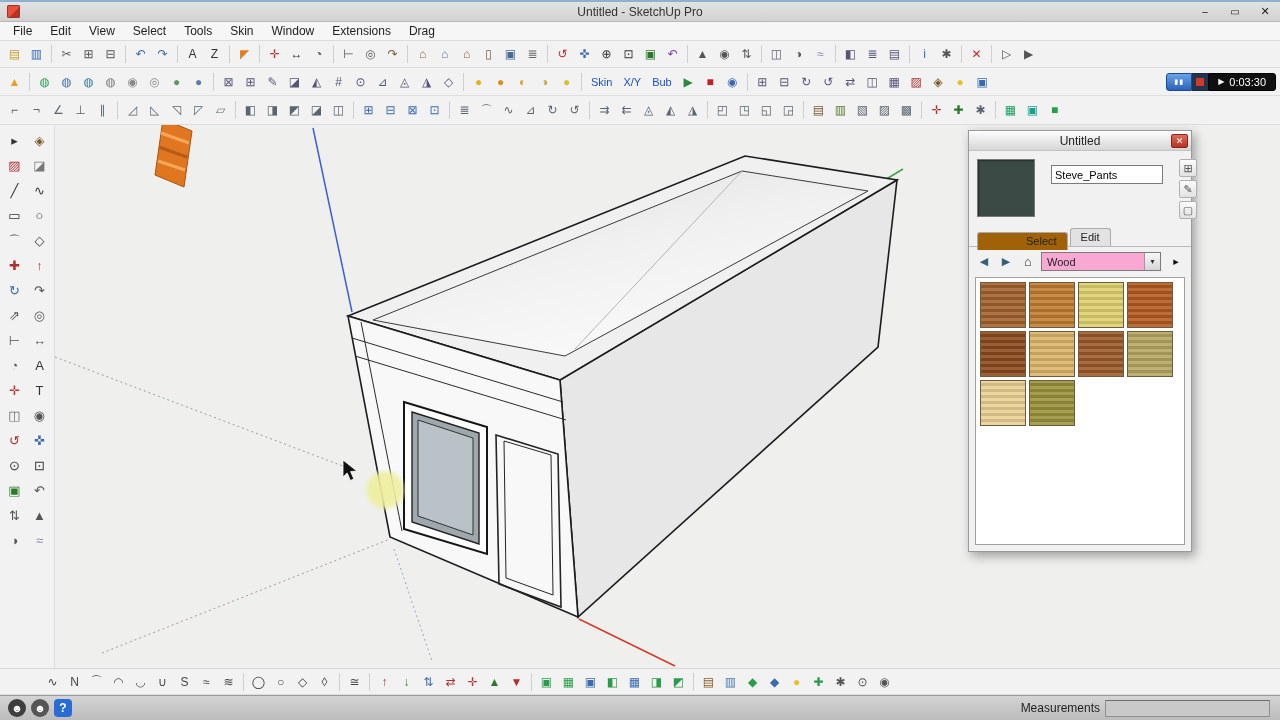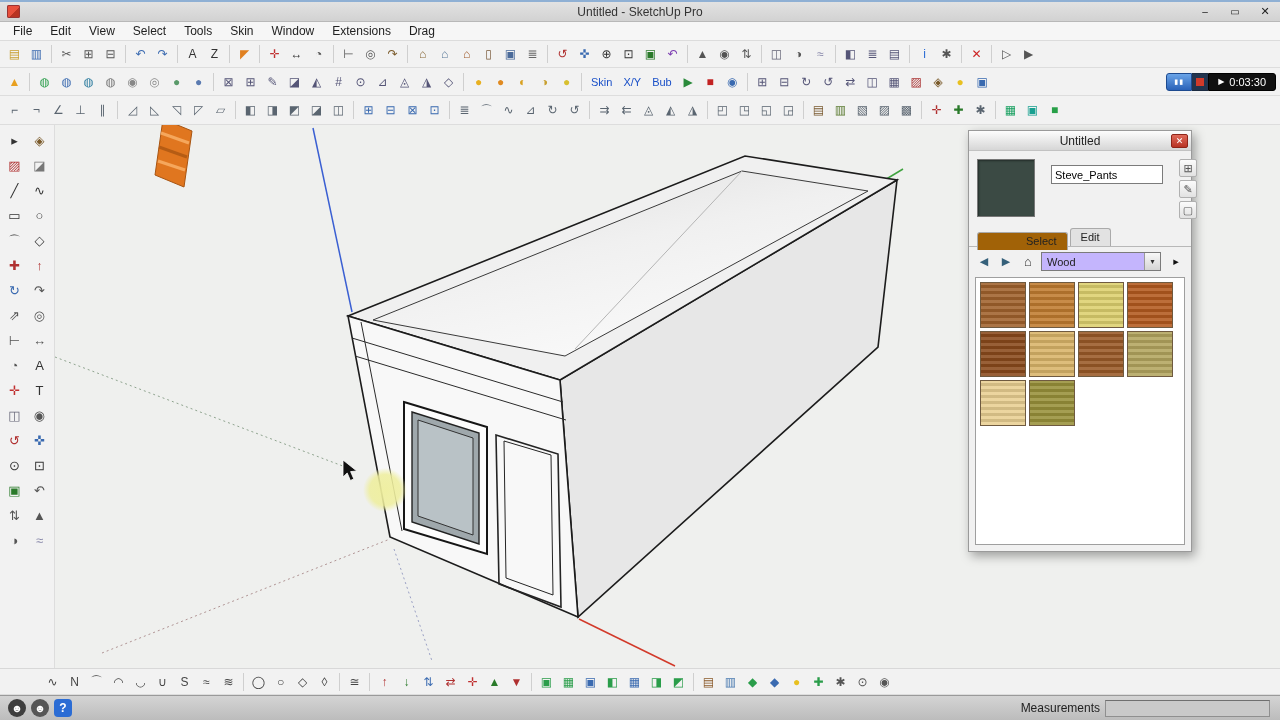--- a/index.html
+++ b/index.html
@@ -55,21 +55,21 @@
   .name-field{width:112px;height:19px;border:1px solid #7b7b7b;background:#fff;font-family:"Liberation Sans",sans-serif;font-size:11px;padding:0 3px;}
   .side-btns{display:flex;flex-direction:column;gap:3px;width:20px;}
   .side-btns .icon-btn{width:18px;height:18px;border:1px solid #b0b0b0;background:linear-gradient(#fbfbfb,#e2e2e2);font-size:11px;}
   .tab-row{display:flex;align-items:flex-end;padding:2px 8px 0 8px;border-bottom:1px solid #b8b8b8;height:22px;gap:2px;}
   .tab{padding:2px 10px 3px;font-size:11px;border:1px solid #aaa;border-bottom:none;background:#e2e2e2;border-radius:3px 3px 0 0;}
   .tab.active{background:#a16207;position:relative;top:4px;padding-left:48px;}
   .nav-row{display:flex;align-items:center;gap:4px;padding:5px 6px 4px;}
   .nav-btn{width:18px;height:16px;display:flex;align-items:center;justify-content:center;font-size:11px;color:#35607a;}
   .nav-btn.home{font-size:13px;color:#333;}
   .nav-btn.detail{color:#111;margin-left:2px;}
-  .dropdown{flex:1;height:19px;background:#c4b5fd;border:1px solid #7b7b7b;display:flex;align-items:center;padding-left:5px;font-size:11px;}
+  .dropdown{flex:1;height:19px;background:#f9a8d4;border:1px solid #7b7b7b;display:flex;align-items:center;padding-left:5px;font-size:11px;}
   .dd-arrow{margin-left:auto;width:16px;height:17px;background:linear-gradient(#f8f8f8,#d5d5d5);border-left:1px solid #9a9a9a;display:flex;align-items:center;justify-content:center;font-size:8px;color:#333;}
   .swatch-list{margin:2px 6px;background:#fff;border:1px solid #9f9f9f;height:268px;padding:4px;display:flex;flex-wrap:wrap;gap:3px;align-content:flex-start;}
   .swatch{width:46px;height:46px;border:1px solid #6f5a40;background-image:repeating-linear-gradient(0deg,rgba(255,255,255,.12) 0 3px,rgba(0,0,0,.10) 3px 6px);}
 
   
   .statusbar{height:25px;background:linear-gradient(#d4d4d4,#bcbcbc);border-top:1px solid #9a9a9a;display:flex;align-items:center;padding:0 8px;gap:5px;}
   .badges{display:flex;gap:5px;align-items:center;}
   .badge{width:18px;height:18px;border-radius:50%;display:flex;align-items:center;justify-content:center;color:#fff;font-size:11px;flex:none;}
   .badge.help{border-radius:4px;font-weight:bold;font-size:12px;}
   .hint{margin-left:6px;color:#111;}

